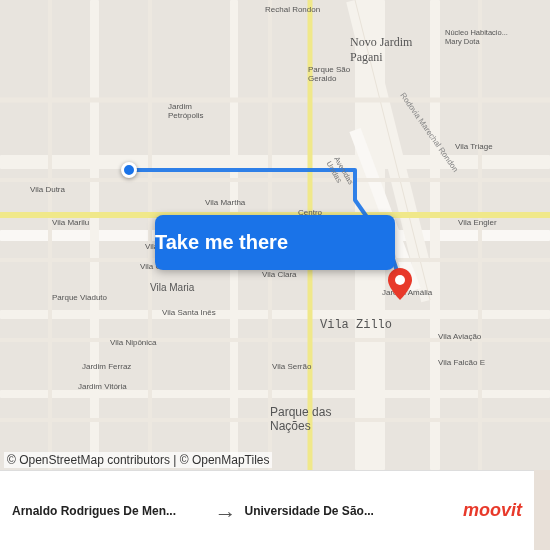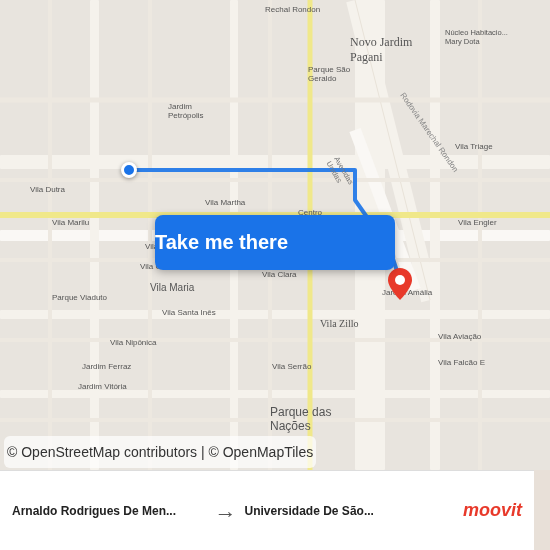--- a/index.html
+++ b/index.html
@@ -76,26 +76,26 @@
     .dest-marker svg {
       width: 24px;
       height: 32px;
     }
 
     
     #attribution {
       position: absolute;
       bottom: 2px;
       left: 4px;
-      font-size: 14px;
+      font-size: 12px;
       color: #333;
       z-index: 6;
       background: rgba(255,255,255,0.7);
-      padding: 8px 3px;
-      border-radius: 6px;
+      padding: 1px 3px;
+      border-radius: 0;
     }
 
     
     #bottom-bar {
       width: 534px;
       height: 80px;
       background: white;
       display: flex;
       align-items: center;
       padding: 0 12px;
@@ -193,21 +193,21 @@
       <span style="position:absolute;top:218px;left:200px;font-size:8px;color:#555;font-family:Arial;white-space:nowrap">Vila Falcão</span>
       <span style="position:absolute;top:208px;left:298px;font-size:8px;color:#555;font-family:Arial;white-space:nowrap">Centro</span>
       <span style="position:absolute;top:218px;left:458px;font-size:8px;color:#555;font-family:Arial;white-space:nowrap">Vila Engler</span>
       <span style="position:absolute;top:248px;left:310px;font-size:8px;color:#555;font-family:Arial;white-space:nowrap">Vila Noemy</span>
       <span style="position:absolute;top:242px;left:145px;font-size:8px;color:#555;font-family:Arial;white-space:nowrap">Vila Souto</span>
       <span style="position:absolute;top:262px;left:140px;font-size:8px;color:#555;font-family:Arial;white-space:nowrap">Vila Giunta</span>
       <span style="position:absolute;top:282px;left:150px;font-size:10px;color:#555;font-family:Arial;white-space:nowrap">Vila Maria</span>
       <span style="position:absolute;top:270px;left:262px;font-size:8px;color:#555;font-family:Arial;white-space:nowrap">Vila Clara</span>
       <span style="position:absolute;top:288px;left:382px;font-size:8px;color:#555;font-family:Arial;white-space:nowrap">Jardim Amália</span>
       <span style="position:absolute;top:308px;left:162px;font-size:8px;color:#555;font-family:Arial;white-space:nowrap">Vila Santa Inês</span>
-      <span style="position:absolute;top:318px;left:320px;font-size:10px;color:#555;font-family:Liberation Serif, serif;white-space:nowrap">Vila Zillo</span>
+      <span style="position:absolute;top:318px;left:320px;font-size:12px;color:#555;font-family:Liberation Mono, monospace;white-space:nowrap">Vila Zillo</span>
       <span style="position:absolute;top:293px;left:52px;font-size:8px;color:#555;font-family:Arial;white-space:nowrap">Parque Viaduto</span>
       <span style="position:absolute;top:338px;left:110px;font-size:8px;color:#555;font-family:Arial;white-space:nowrap">Vila Nipônica</span>
       <span style="position:absolute;top:332px;left:438px;font-size:8px;color:#555;font-family:Arial;white-space:nowrap">Vila Aviação</span>
       <span style="position:absolute;top:362px;left:82px;font-size:8px;color:#555;font-family:Arial;white-space:nowrap">Jardim Ferraz</span>
       <span style="position:absolute;top:382px;left:78px;font-size:8px;color:#555;font-family:Arial;white-space:nowrap">Jardim Vitória</span>
       <span style="position:absolute;top:362px;left:272px;font-size:8px;color:#555;font-family:Arial;white-space:nowrap">Vila Serrão</span>
       <span style="position:absolute;top:358px;left:438px;font-size:8px;color:#555;font-family:Arial;white-space:nowrap">Vila Falcão E</span>
       <span style="position:absolute;top:405px;left:270px;font-size:12px;color:#555;font-family:Arial;white-space:nowrap">Parque das<br>Nações</span>
       <span style="position:absolute;top:155px;left:340px;font-size:7.5px;color:#777;font-family:Arial;white-space:nowrap;transform:rotate(60deg);transform-origin:left top">Avenidas<br>Unidas</span>
     </div>

